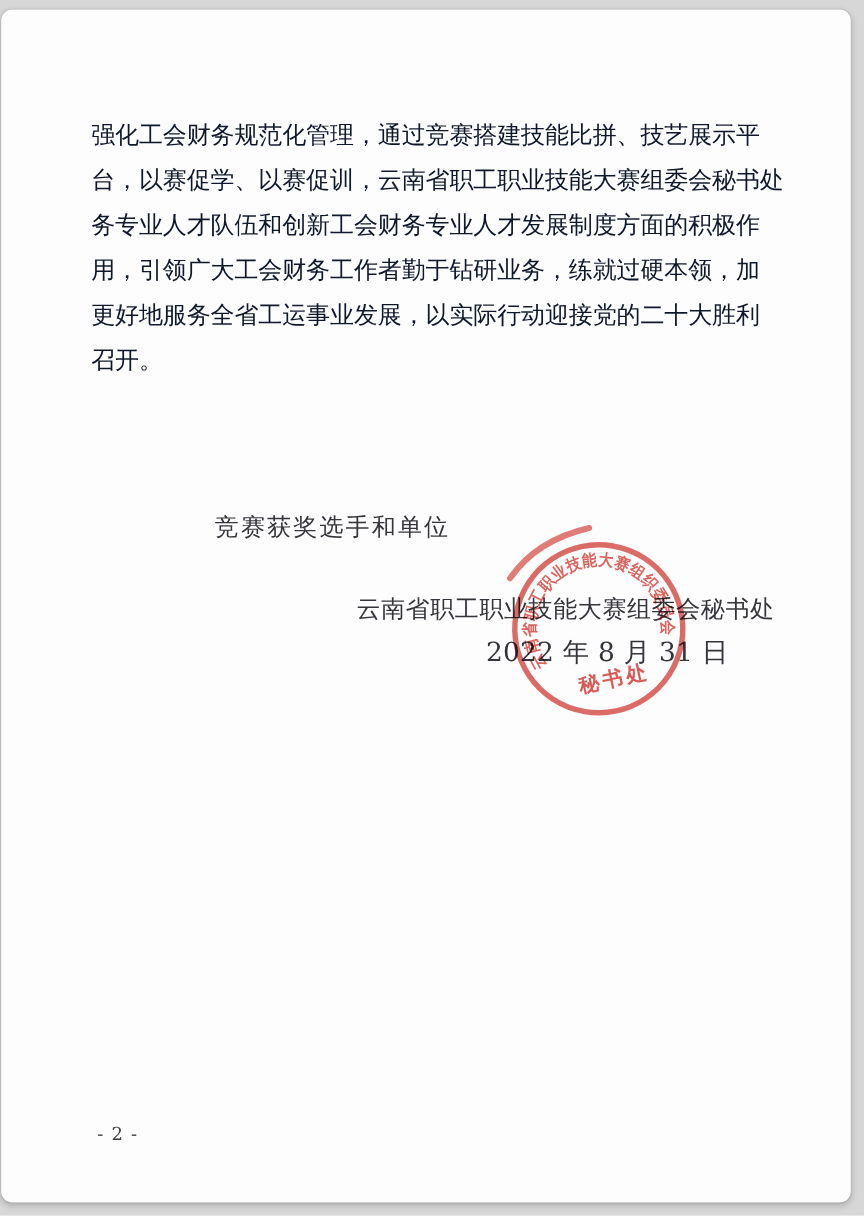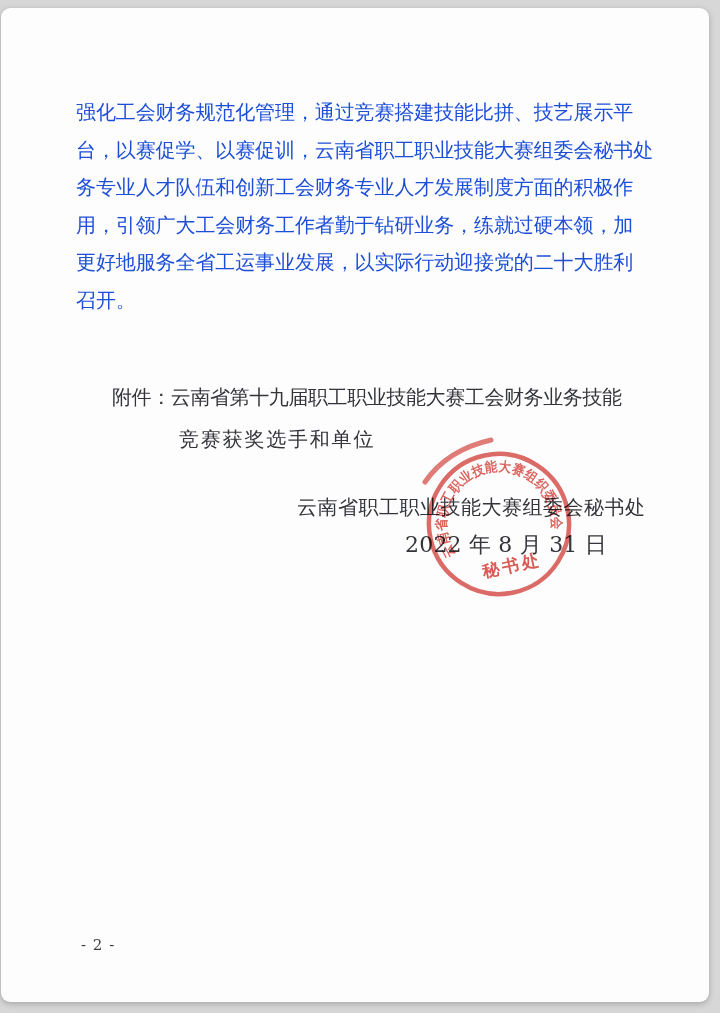--- a/index.html
+++ b/index.html
@@ -23,21 +23,21 @@
     position: absolute;
     color: #34353b;
     font-size: 20px;
     white-space: nowrap;
   }
 
   .body-block { left: 75px; top: 86px; width: 570px; }
   .body-line {
     height: 37.5px; line-height: 37.5px;
     letter-spacing: -0.1px;
-    color: #1d4ed8; font-size: 20px;
+    color: #0f172a; font-size: 20px;
     white-space: nowrap;
   }
 
   .attach-line1 { left: 111px; top: 374px; line-height: 30px; letter-spacing: -0.4px; }
   .attach-line2 { left: 178px; top: 416px; line-height: 30px; letter-spacing: 1.8px; }
 
   .sig-org  { left: 296px; top: 484px; line-height: 30px; letter-spacing: 0.5px; text-align: center; }
   .sig-date { left: 404px; top: 522px; line-height: 30px; font-size: 22px; letter-spacing: 0.2px; }
 
   .page-num { left: 80px; top: 928px; font-size: 15px; letter-spacing: 1px; color: #3b3c42; }
@@ -61,21 +61,20 @@
 
   <div class="txt body-block">
     <div class="body-line">强化工会财务规范化管理，通过竞赛搭建技能比拼、技艺展示平</div>
     <div class="body-line">台，以赛促学、以赛促训，云南省职工职业技能大赛组委会秘书处</div>
     <div class="body-line">务专业人才队伍和创新工会财务专业人才发展制度方面的积极作</div>
     <div class="body-line">用，引领广大工会财务工作者勤于钻研业务，练就过硬本领，加</div>
     <div class="body-line">更好地服务全省工运事业发展，以实际行动迎接党的二十大胜利</div>
     <div class="body-line">召开。</div>
   </div>
 
-  <div class="txt attach-line1">附件：云南省第十九届职工职业技能大赛工会财务业务技能</div>
   <div class="txt attach-line2">竞赛获奖选手和单位</div>
 
   <div class="txt sig-org">云南省职工职业技能大赛组委会秘书处</div>
   <div class="txt sig-date">2022 年 8 月 31 日</div>
 
   <svg class="stamp" width="210" height="210" viewBox="-105 -105 210 210">
     <g transform="rotate(-12)">
       <circle cx="0" cy="0" r="70" fill="none" stroke="#d5453f" stroke-width="4.5" opacity="0.9"></circle>
       <path id="sealArc" d="M -48.8,20.7 A 53,53 0 1 1 48.8,20.7" fill="none"></path>
       <text fill="#d5453f" font-size="13.5" letter-spacing="0.5" opacity="0.95">

